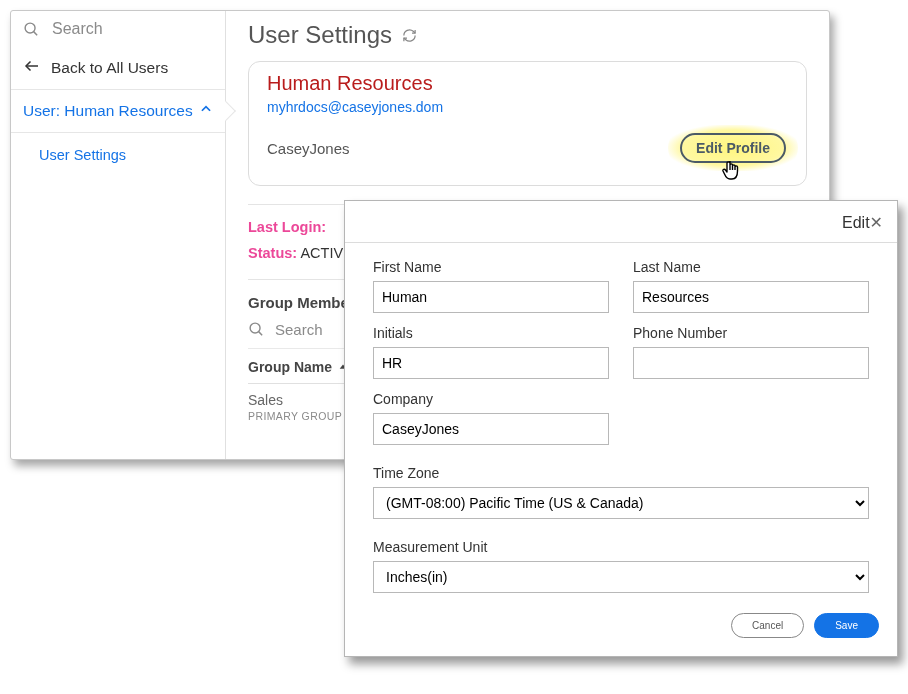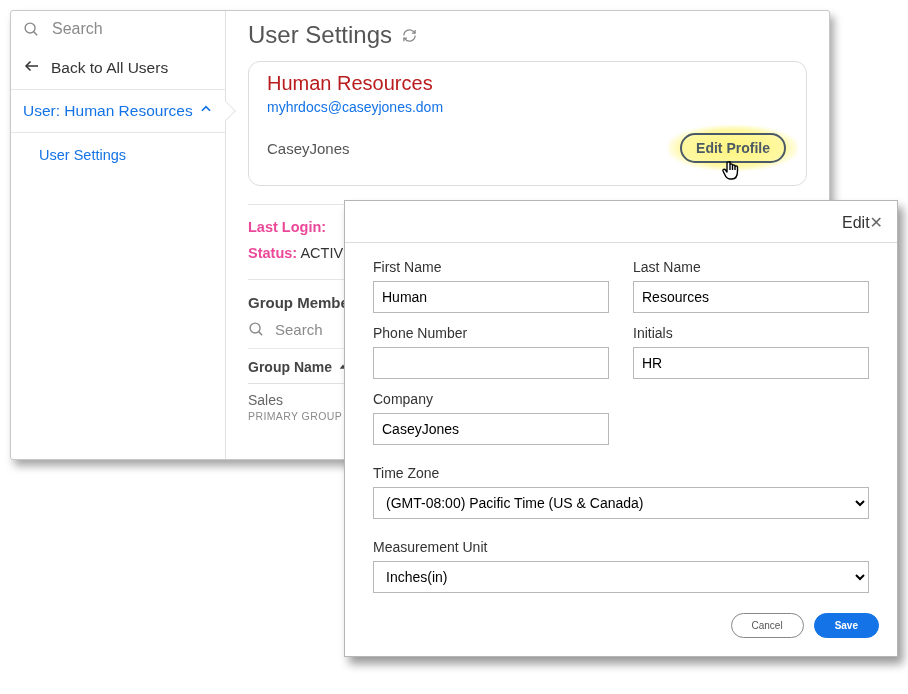--- a/index.html
+++ b/index.html
@@ -267,21 +267,21 @@
   }
   .btn-cancel {
     background: #fff;
     border: 1.5px solid #888;
     color: #555;
   }
   .btn-save {
     background: #1473e6;
     border: 1.5px solid #1473e6;
     color: #fff;
-    font-weight: 700;
+    font-weight: 400;
   }
 </style>
 </head>
 <body>
 
 <div class="panel">
   <div class="sidebar">
     <div class="search-row">
       <span class="mag">
         <svg viewBox="0 0 24 24" width="17" height="17" fill="none" stroke="#8a8a8a" stroke-width="2">
@@ -387,26 +387,26 @@
     <div class="form-grid">
       <div class="field">
         <label>First Name</label>
         <input type="text" value="Human" style="">
       </div>
       <div class="field">
         <label>Last Name</label>
         <input type="text" value="Resources" style="">
       </div>
       <div class="field">
+        <label>Initials</label>
+        <input type="text" value="HR" style="">
+      </div>
+      <div class="field">
         <label>Phone Number</label>
         <input type="text" value="" style="">
-      </div>
-      <div class="field">
-        <label>Initials</label>
-        <input type="text" value="HR" style="">
       </div>
       <div class="field">
         <label>Company</label>
         <input type="text" value="CaseyJones" style="">
       </div>
       <div class="full">
         <label>Time Zone</label>
         <select>
           <option>(GMT-08:00) Pacific Time (US &amp; Canada)</option>
         </select>

